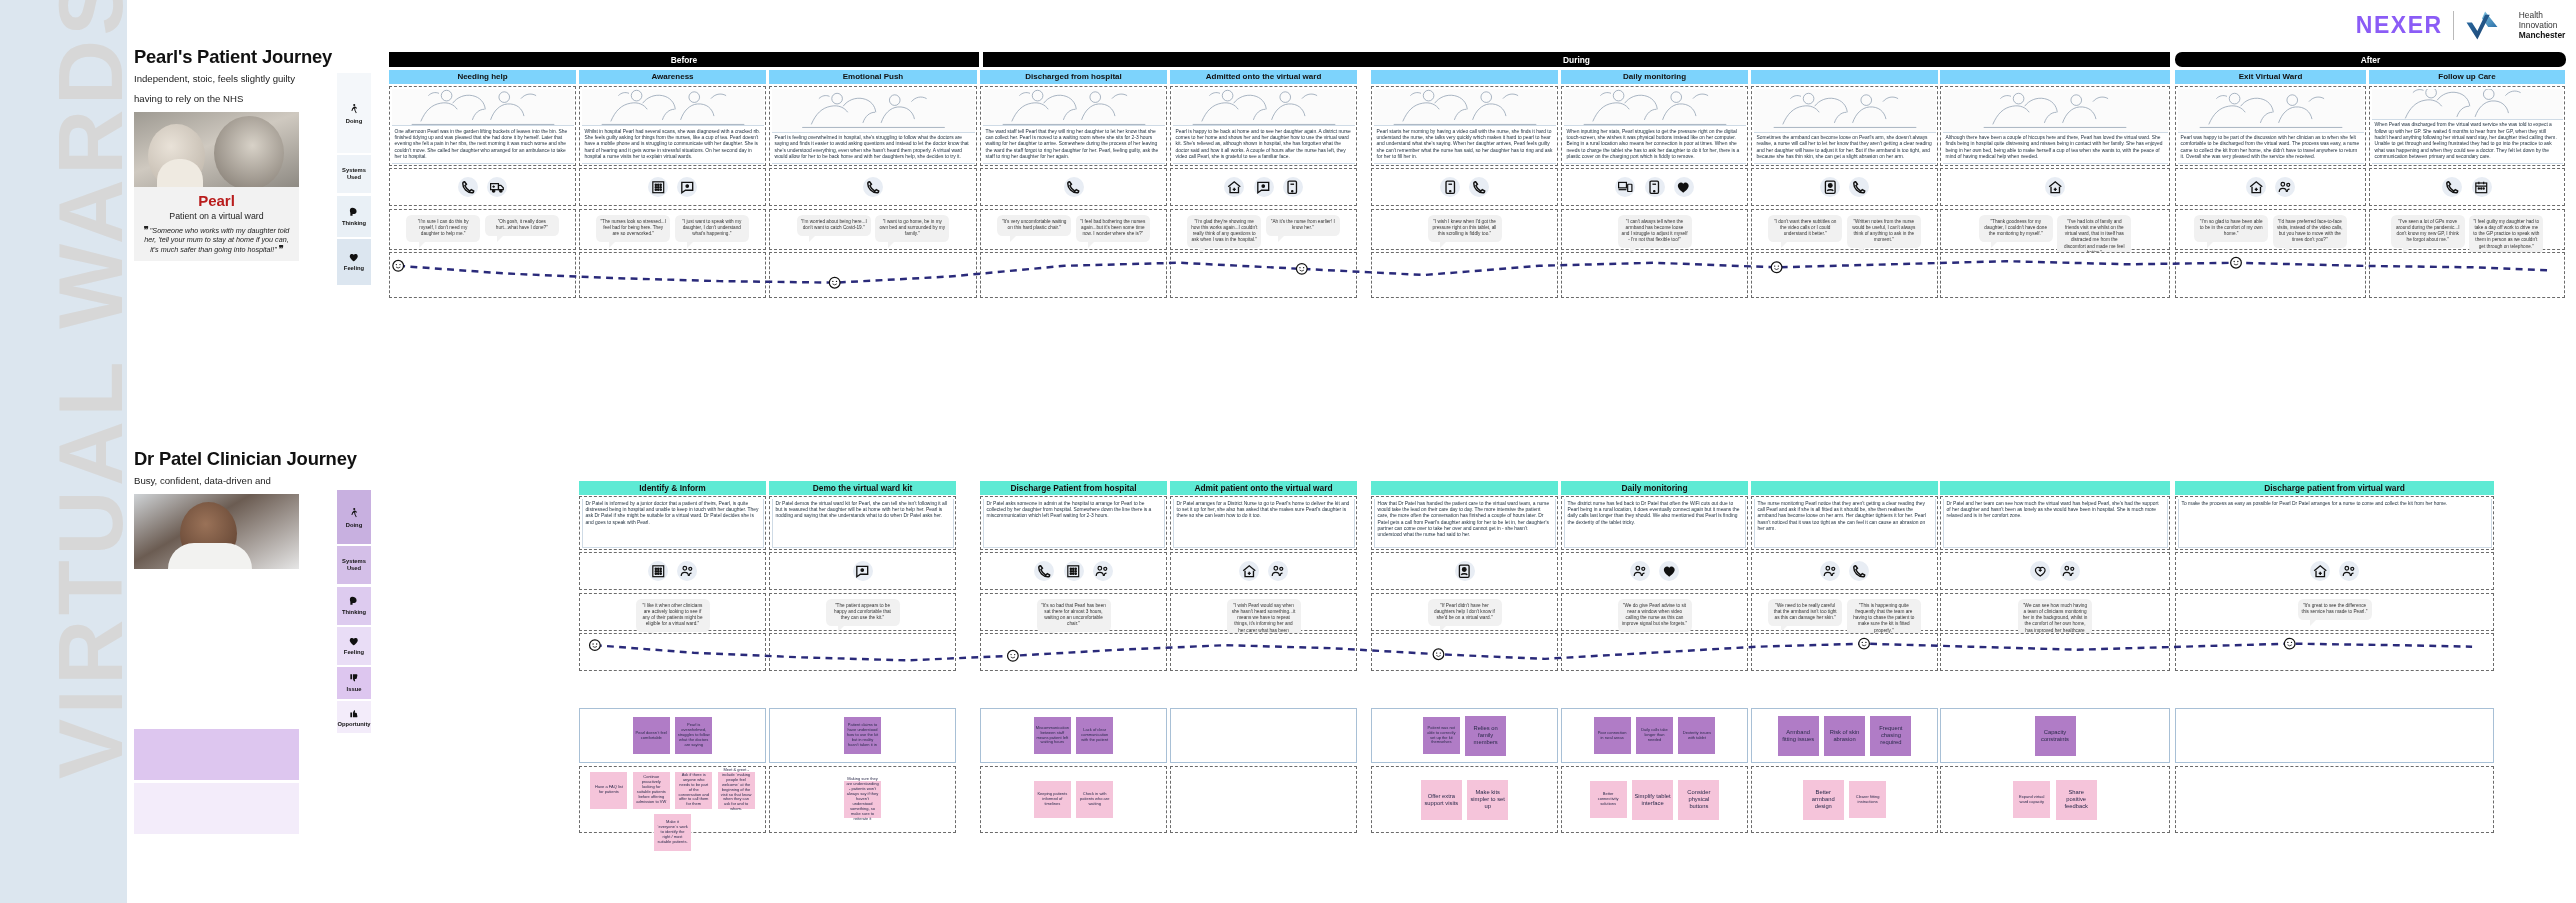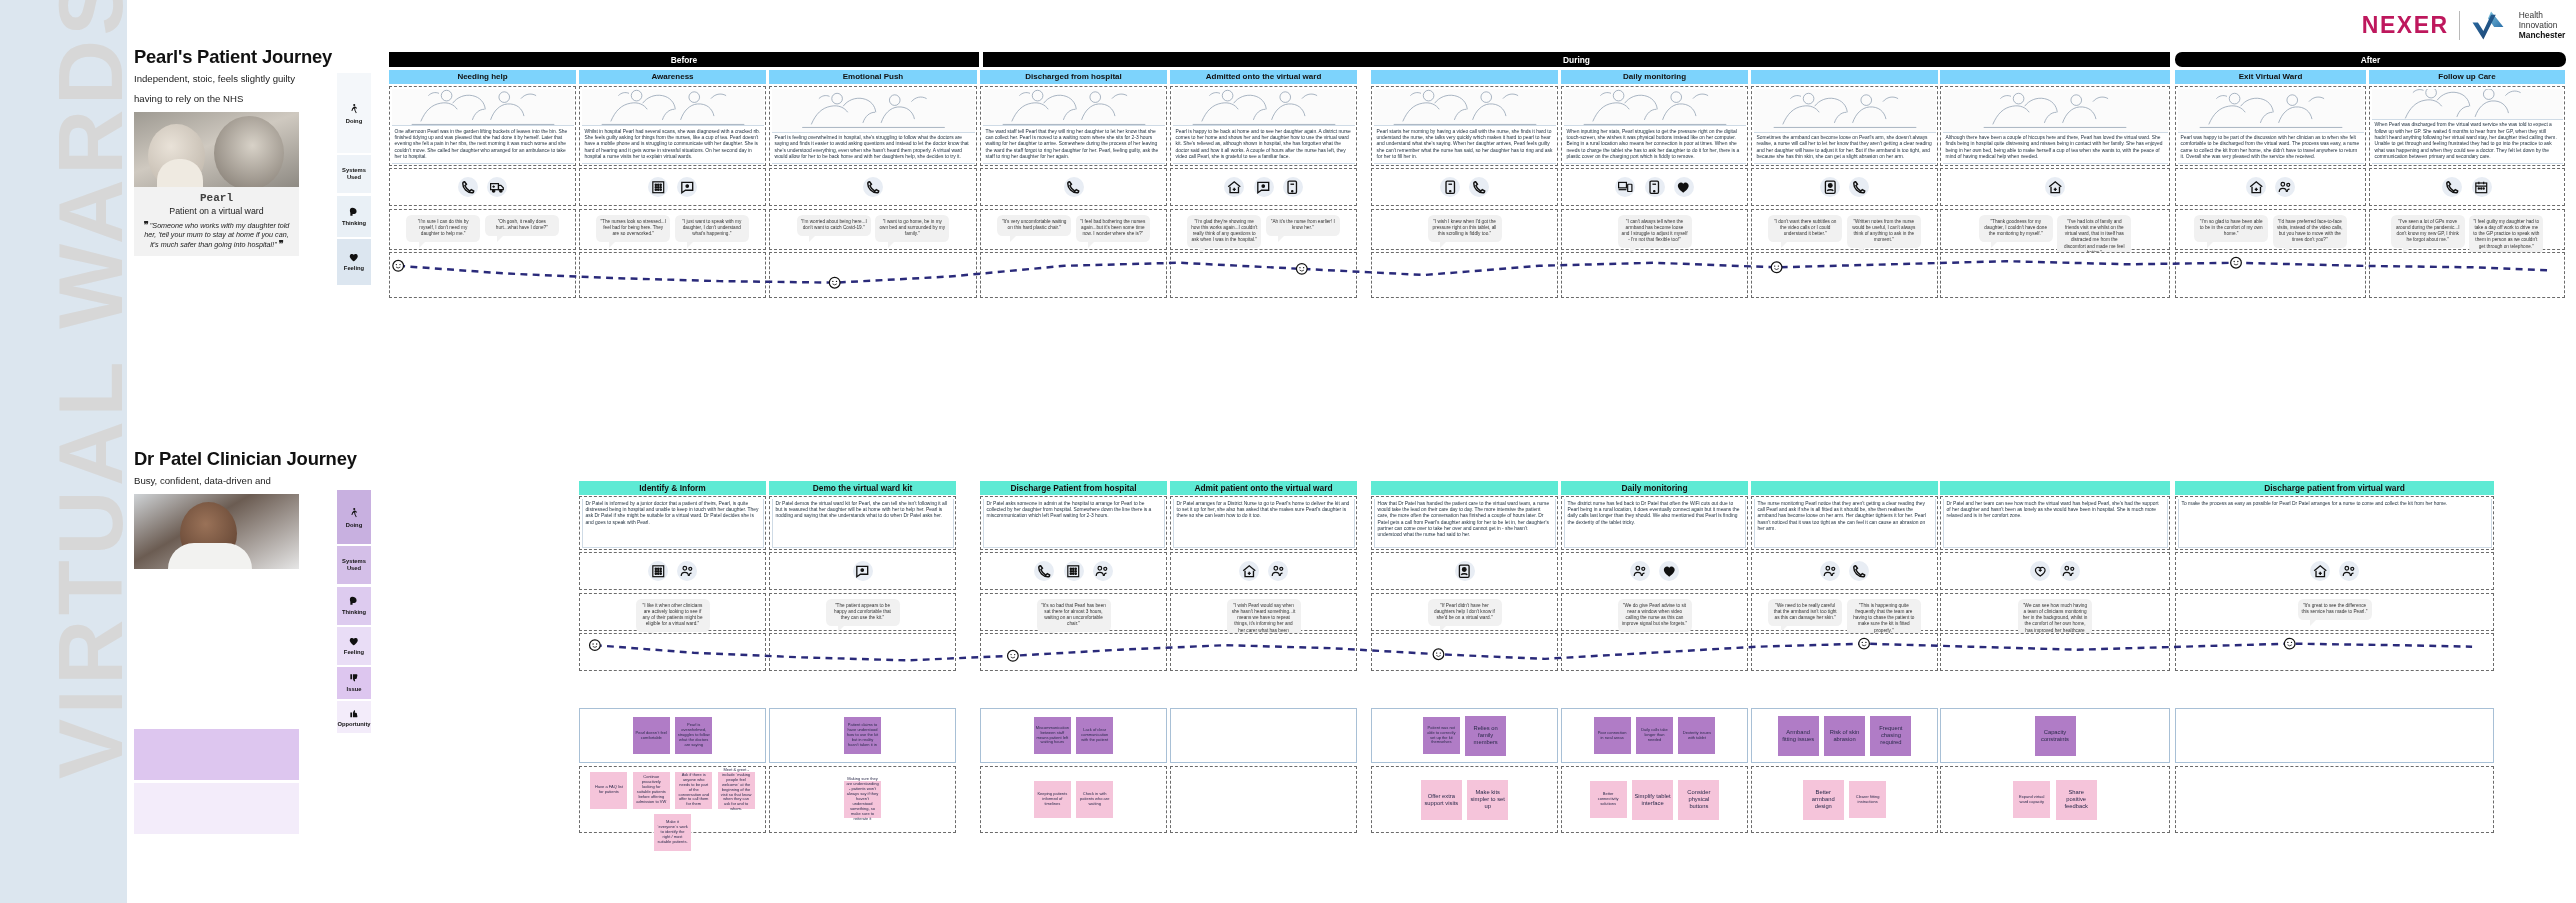--- a/index.html
+++ b/index.html
@@ -30,25 +30,25 @@
     white-space: nowrap;
     font-family: "Liberation Sans", sans-serif;
   }
   
   #logo-area {
     position: absolute; right: 10.7px; top: 6.1px;
     display: flex; align-items: center; gap: 10.7px;
     height: 38px;
   }
   .logo-nexer {
-    font-size: 23px; font-weight: 700; letter-spacing: 1.5px; color: #be185d;
+    font-size: 23px; font-weight: 700; letter-spacing: 1.5px; color: #8b5cf6;
     font-family: "Liberation Sans", sans-serif;
   }
   .logo-divider { width:0.8px; height:29px; background:#b9b9b9; }
-  .logo-him { display:flex; align-items:center; gap:14px; }
+  .logo-him { display:flex; align-items:center; gap:20px; }
   .logo-him-text { font-size: 8.4px; line-height: 10px; color:#333; }
   .logo-him-text b { color:#111; }
   .persona {
     position: absolute;
     width: 178px;
   }
   .persona h1 {
     font-size: 18.4px; font-weight: 700; color:#111; letter-spacing:-0.2px;
     white-space: nowrap;
   }
@@ -63,21 +63,21 @@
   .persona .photo.doc {
     background: linear-gradient(150deg,#cfd3d6,#6b5c52 40%,#e6e6e6);
   }
   .persona .photo .face {
     position:absolute; border-radius:50%;
   }
   .namecard {
     width: 165px; background:#f2f2f2; padding: 5.4px 4.6px 6.9px;
     text-align:center;
   }
-  .namecard .nm { font-size: 11px; font-weight:700; color:#404040;font-family:Liberation Mono, monospace; }
+  .namecard .nm { font-size: 15px; font-weight:700; color:#b91c1c; }
   .namecard .role { font-size: 8.8px; color:#222; margin-top:1.5px; }
   .namecard .quote {
     font-size: 7.2px; font-style: italic; color:#222; line-height: 9.2px;
     margin-top: 5.4px; padding: 0 4.6px;
   }
   .qm { font-size: 9.2px; font-weight:700; font-style:normal; letter-spacing:-0.8px; }
   .traits {
     width: 165px; background:#f2f2f2; margin-top: 5.4px; padding: 4.6px;
     display:flex; flex-wrap:wrap; gap:2.3px; justify-content:center;
   }

